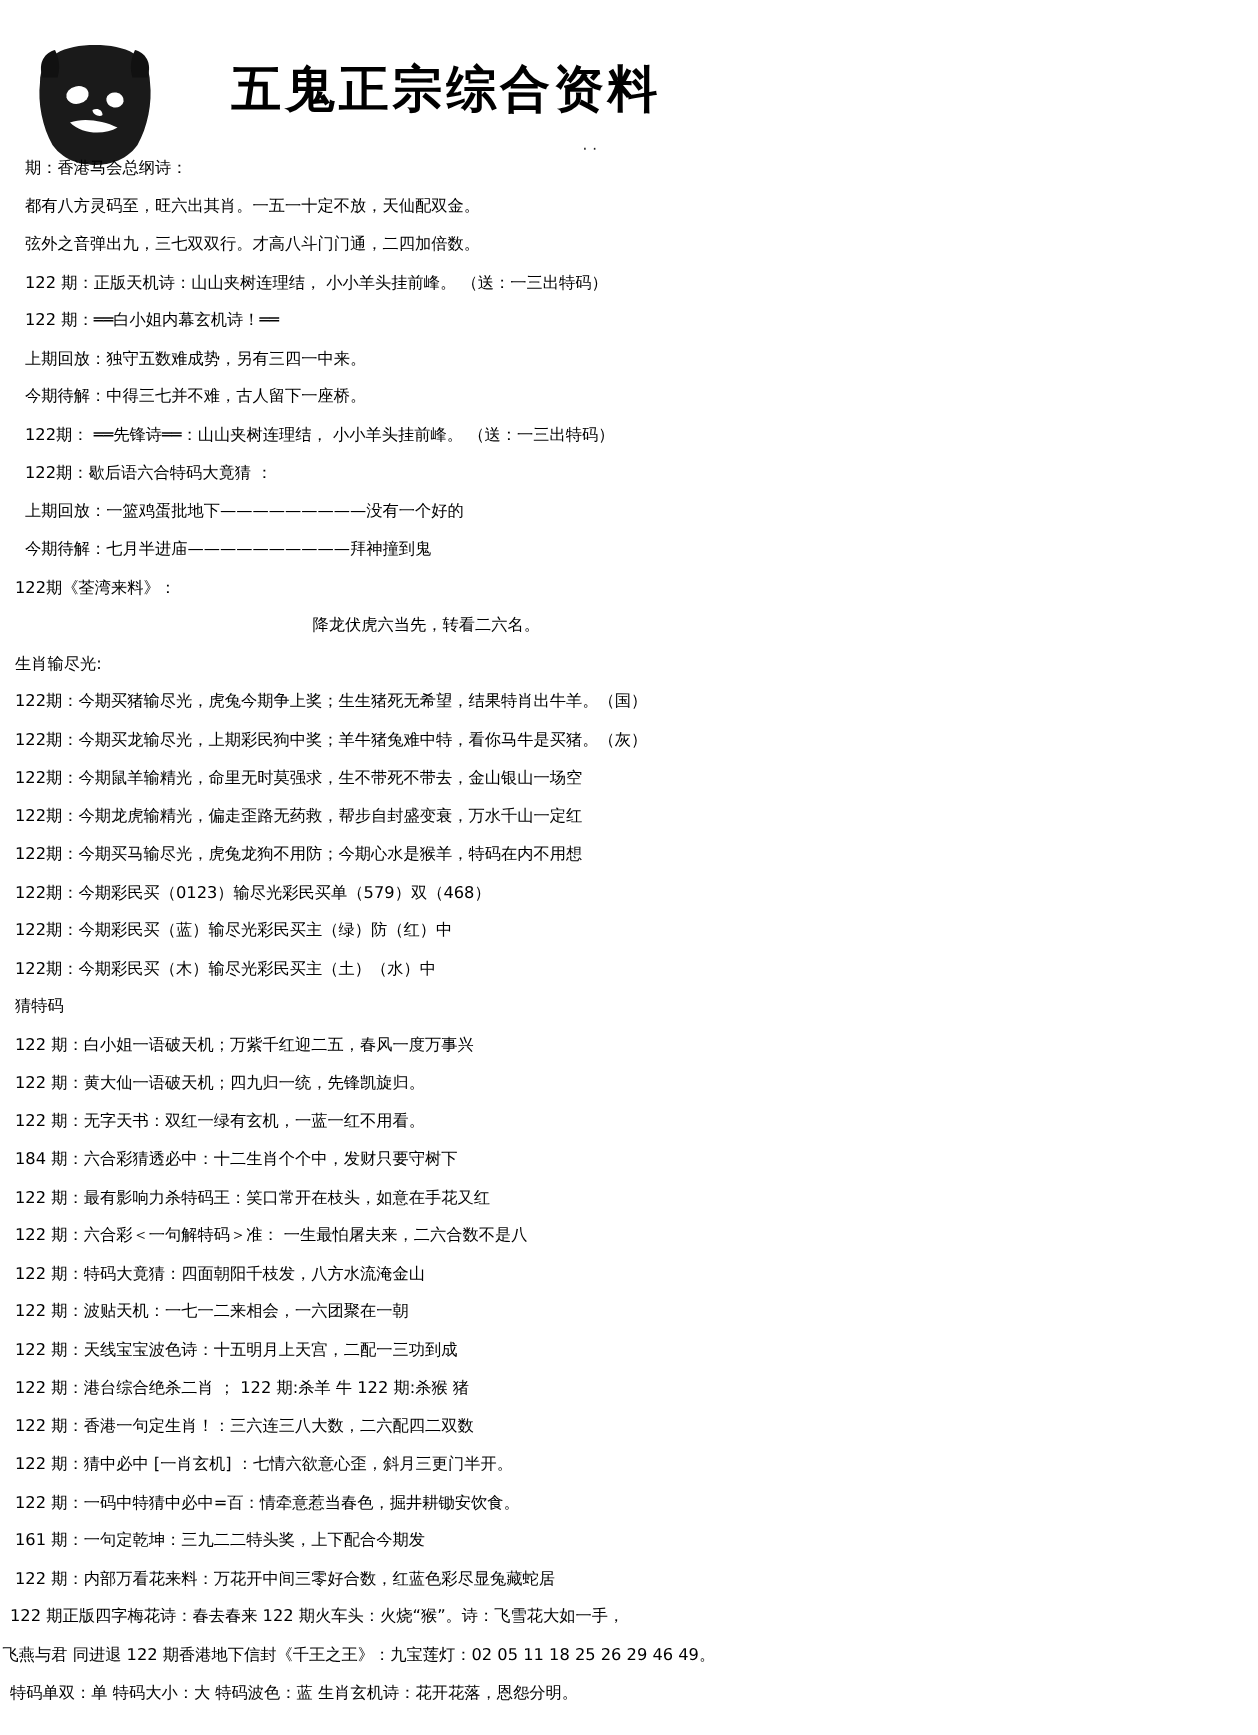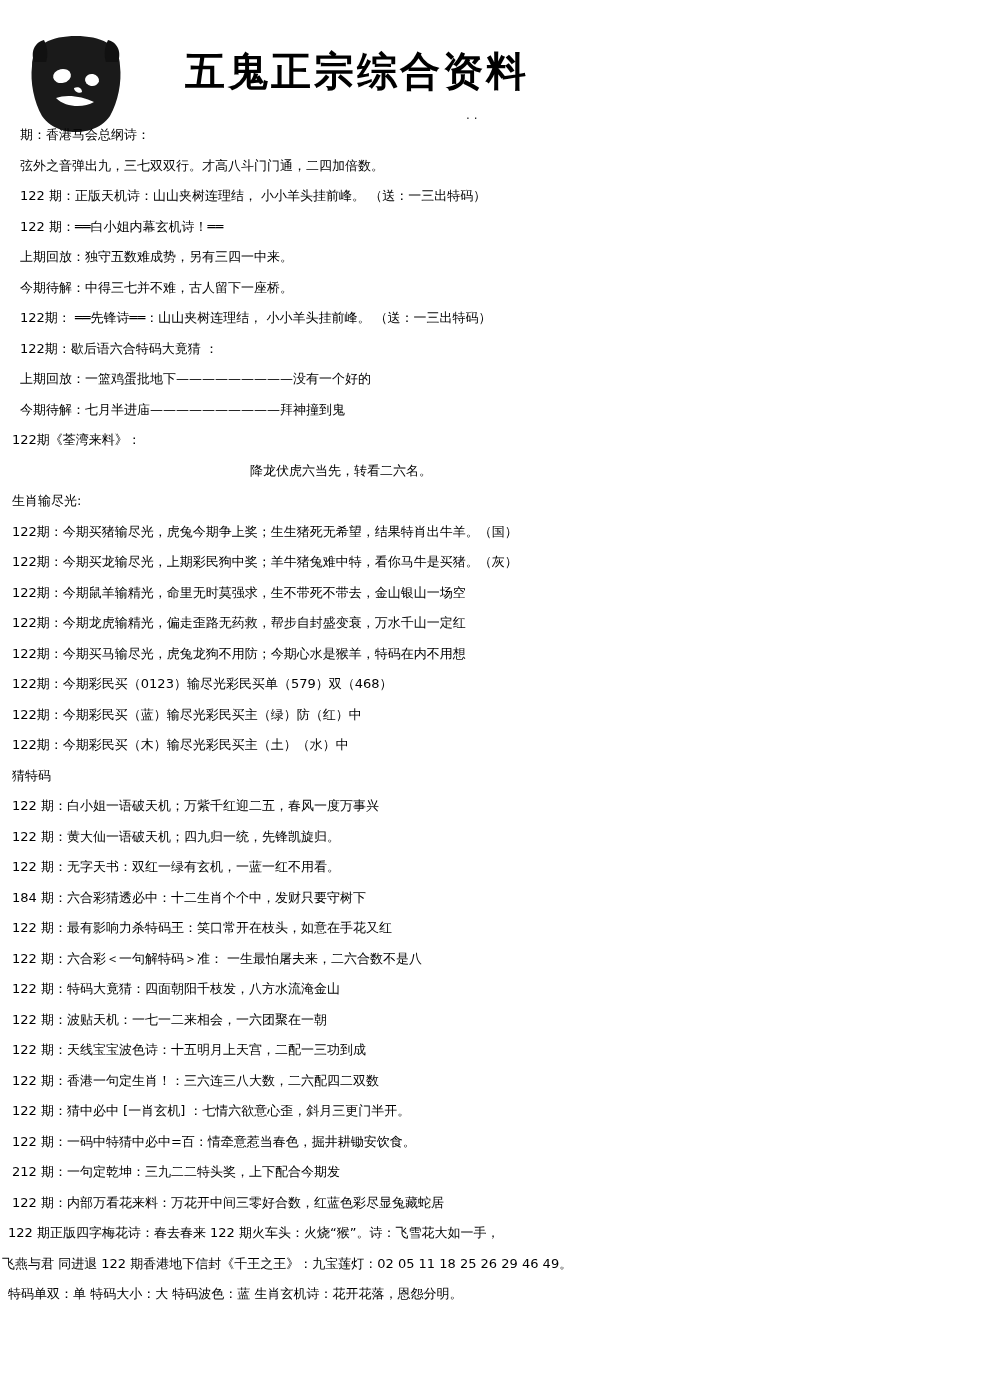--- a/index.html
+++ b/index.html
@@ -81,20 +81,21 @@
         <path d="M34 62 C44 58, 60 60, 72 66 C62 72, 44 72, 34 62 Z" fill="#ffffff"></path>
         <path d="M52 52 C56 50, 60 52, 60 56 C58 58, 52 56, 52 52 Z" fill="#ffffff"></path>
       </svg>
     </div>
     <div class="title">五鬼正宗综合资料</div>
     <div class="dots">··</div>
   </div>
 
   <div class="content">
     <div class="line" style="margin-left:-40px;">期：香港马会总纲诗：</div>
+    <div class="line" style="margin-left:-40px;">都有八方灵码至，旺六出其肖。一五一十定不放，天仙配双金。</div>
     <div class="line" style="margin-left:-40px;">弦外之音弹出九，三七双双行。才高八斗门门通，二四加倍数。</div>
     <div class="line" style="margin-left:-40px;">122 期：正版天机诗：山山夹树连理结， 小小羊头挂前峰。 （送：一三出特码）</div>
     <div class="line" style="margin-left:-40px;">122 期：══白小姐内幕玄机诗！══</div>
     <div class="line" style="margin-left:-40px;">上期回放：独守五数难成势，另有三四一中来。</div>
     <div class="line" style="margin-left:-40px;">今期待解：中得三七并不难，古人留下一座桥。</div>
     <div class="line" style="margin-left:-40px;">122期：  ══先锋诗══：山山夹树连理结， 小小羊头挂前峰。 （送：一三出特码）</div>
     <div class="line" style="margin-left:-40px;">122期：歇后语六合特码大竟猜 ：</div>
     <div class="line" style="margin-left:-40px;">上期回放：一篮鸡蛋批地下—————————没有一个好的</div>
     <div class="line" style="margin-left:-40px;">今期待解：七月半进庙——————————拜神撞到鬼</div>
     <div class="line" style="margin-left:-48px;">122期《荃湾来料》：</div>
@@ -111,24 +112,25 @@
     <div class="line" style="margin-left:-48px;">猜特码</div>
     <div class="line" style="margin-left:-48px;">122 期：白小姐一语破天机；万紫千红迎二五，春风一度万事兴</div>
     <div class="line" style="margin-left:-48px;">122 期：黄大仙一语破天机；四九归一统，先锋凯旋归。</div>
     <div class="line" style="margin-left:-48px;">122 期：无字天书：双红一绿有玄机，一蓝一红不用看。</div>
     <div class="line" style="margin-left:-48px;">184 期：六合彩猜透必中：十二生肖个个中，发财只要守树下</div>
     <div class="line" style="margin-left:-48px;">122 期：最有影响力杀特码王：笑口常开在枝头，如意在手花又红</div>
     <div class="line" style="margin-left:-48px;">122 期：六合彩＜一句解特码＞准： 一生最怕屠夫来，二六合数不是八</div>
     <div class="line" style="margin-left:-48px;">122 期：特码大竟猜：四面朝阳千枝发，八方水流淹金山</div>
     <div class="line" style="margin-left:-48px;">122 期：波贴天机：一七一二来相会，一六团聚在一朝</div>
     <div class="line" style="margin-left:-48px;">122 期：天线宝宝波色诗：十五明月上天宫，二配一三功到成</div>
+    <div class="line" style="margin-left:-48px;">122 期：港台综合绝杀二肖 ；    122 期:杀羊 牛    122 期:杀猴 猪</div>
     <div class="line" style="margin-left:-48px;">122 期：香港一句定生肖！：三六连三八大数，二六配四二双数</div>
     <div class="line" style="margin-left:-48px;">122 期：猜中必中 [一肖玄机] ：七情六欲意心歪，斜月三更门半开。</div>
     <div class="line" style="margin-left:-48px;">122 期：一码中特猜中必中=百：情牵意惹当春色，掘井耕锄安饮食。</div>
-    <div class="line" style="margin-left:-48px;">212 期：一句定乾坤：三九二二特头奖，上下配合今期发</div>
+    <div class="line" style="margin-left:-48px;">161 期：一句定乾坤：三九二二特头奖，上下配合今期发</div>
     <div class="line" style="margin-left:-48px;">122 期：内部万看花来料：万花开中间三零好合数，红蓝色彩尽显兔藏蛇居</div>
     <div class="line" style="margin-left:-52px;">122 期正版四字梅花诗：春去春来 122 期火车头：火烧“猴”。诗：飞雪花大如一手，</div>
     <div class="line" style="margin-left:-58px;">飞燕与君 同进退 122 期香港地下信封《千王之王》：九宝莲灯：02 05 11 18 25 26 29 46 49。</div>
     <div class="line" style="margin-left:-52px;">特码单双：单 特码大小：大 特码波色：蓝 生肖玄机诗：花开花落，恩怨分明。</div>
 
   </div>
 
 </div>
 
 </body></html>

